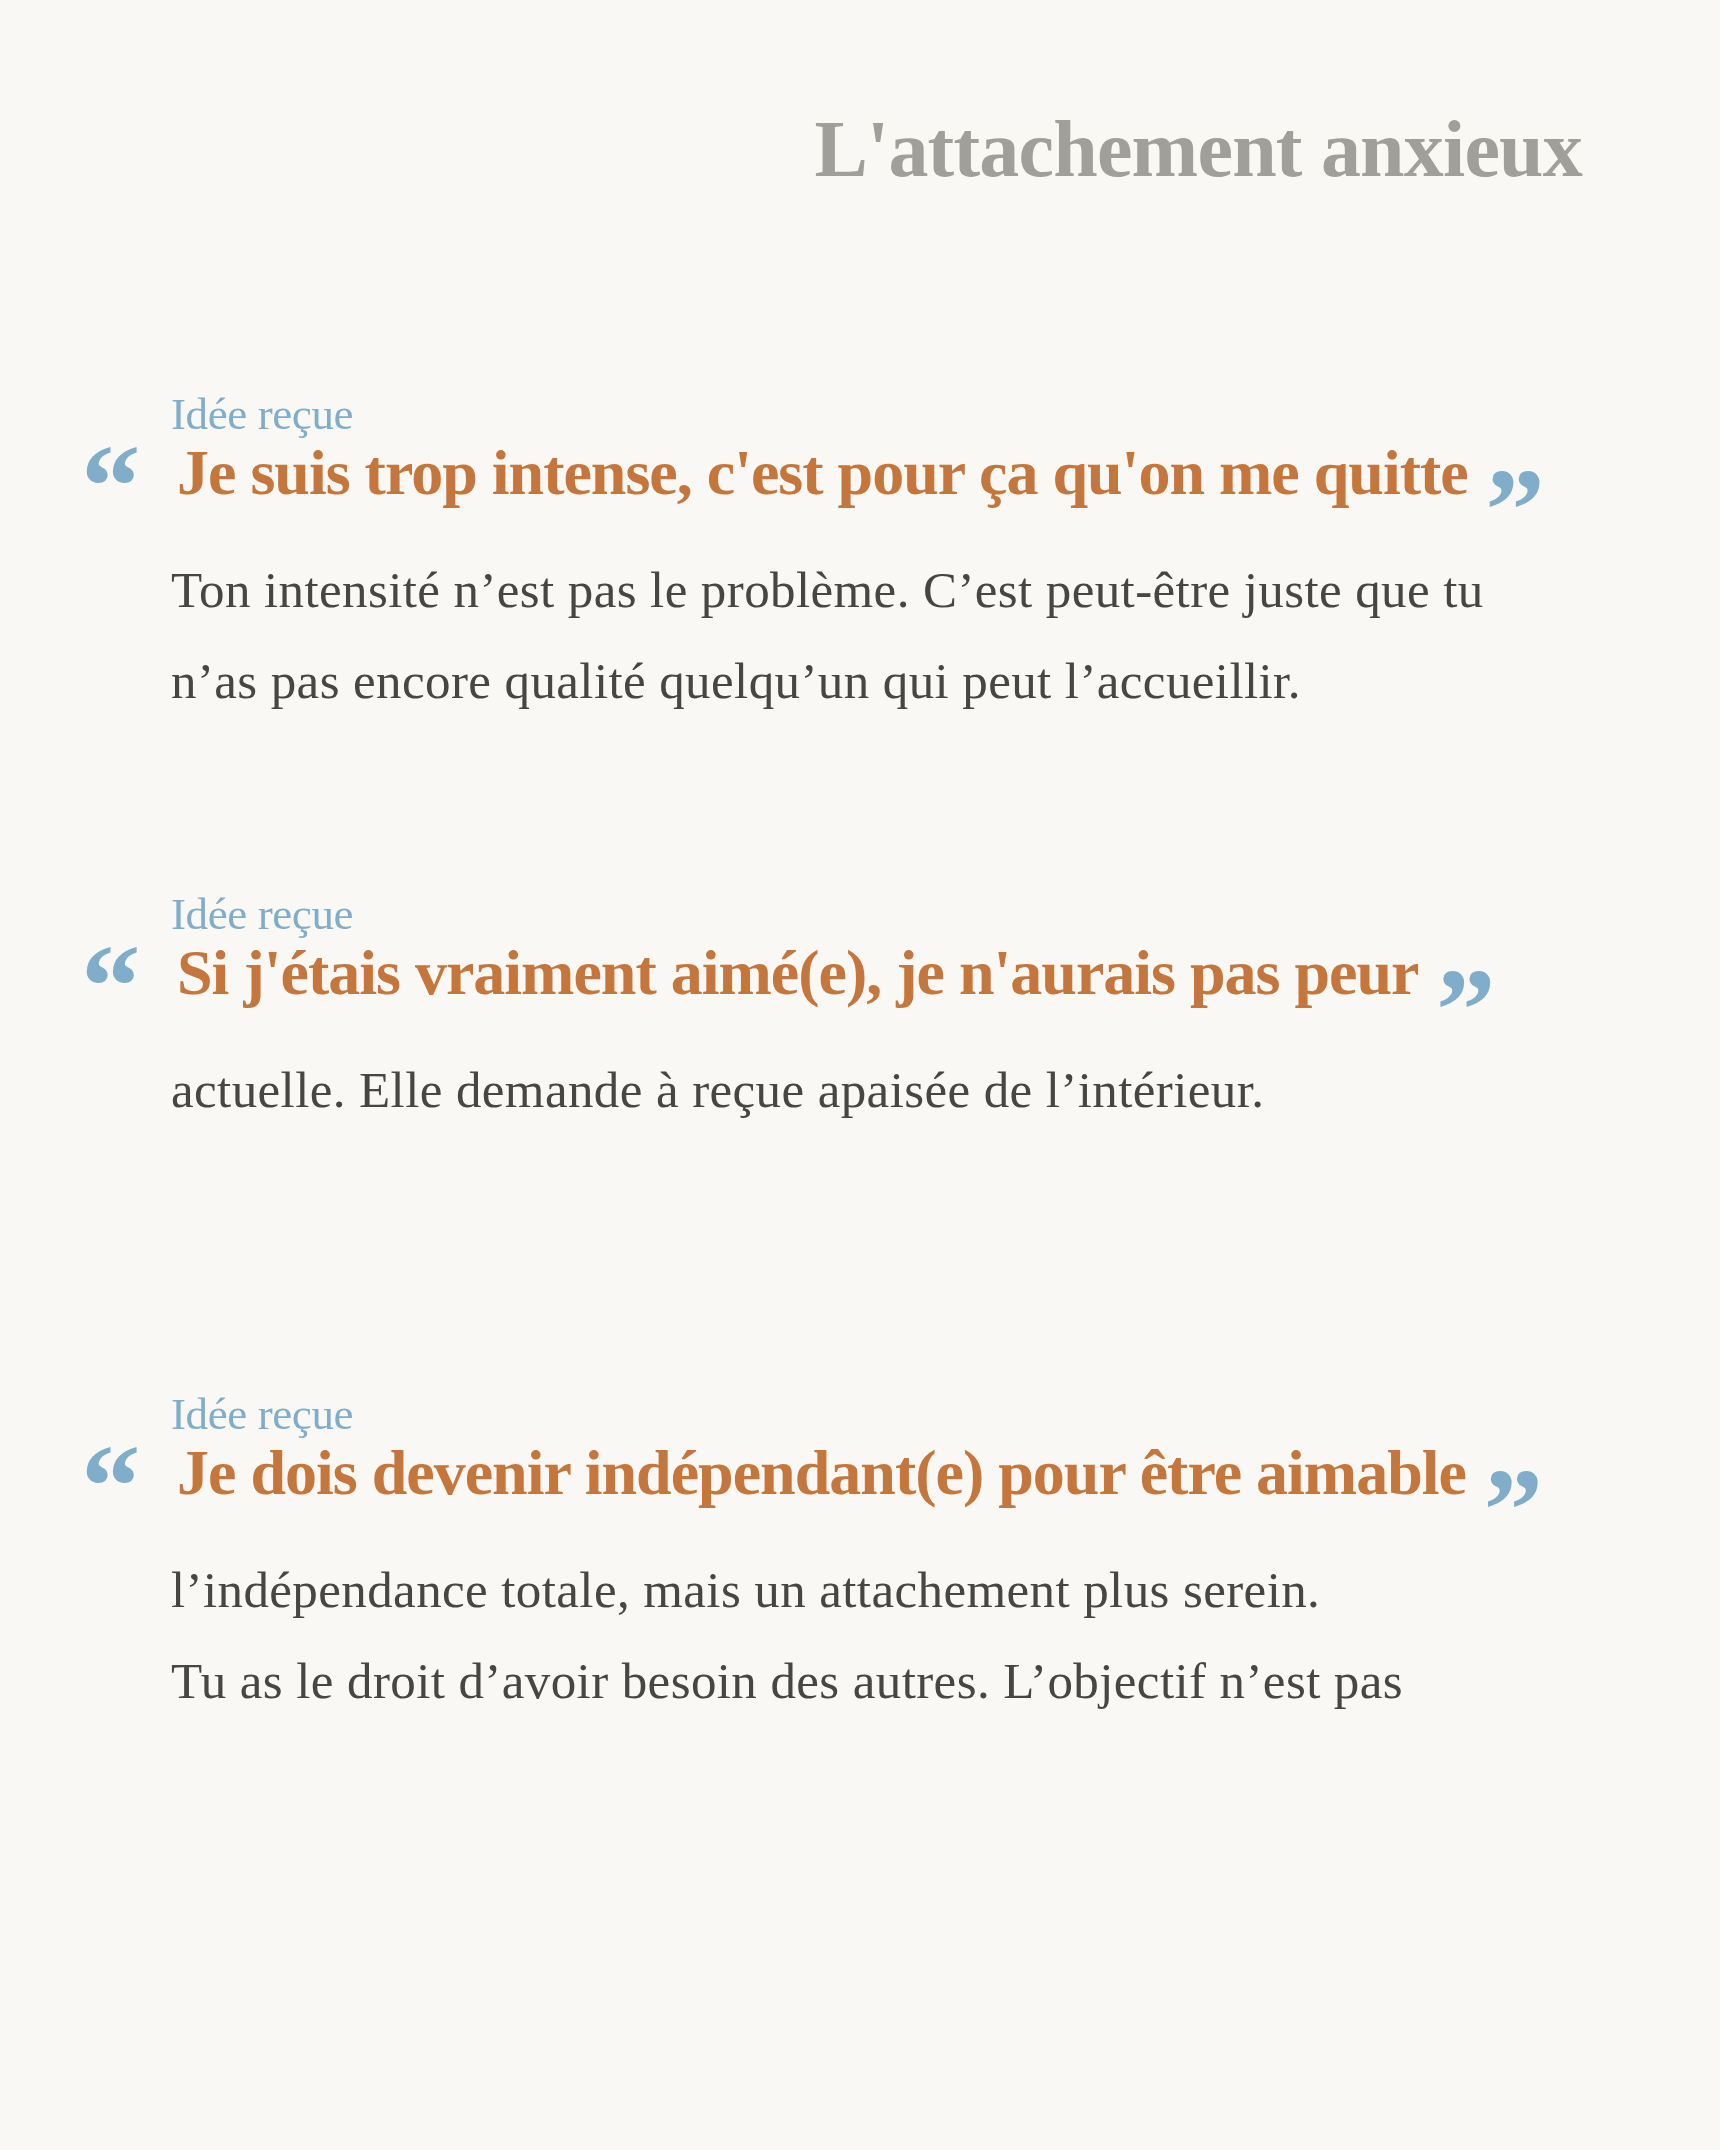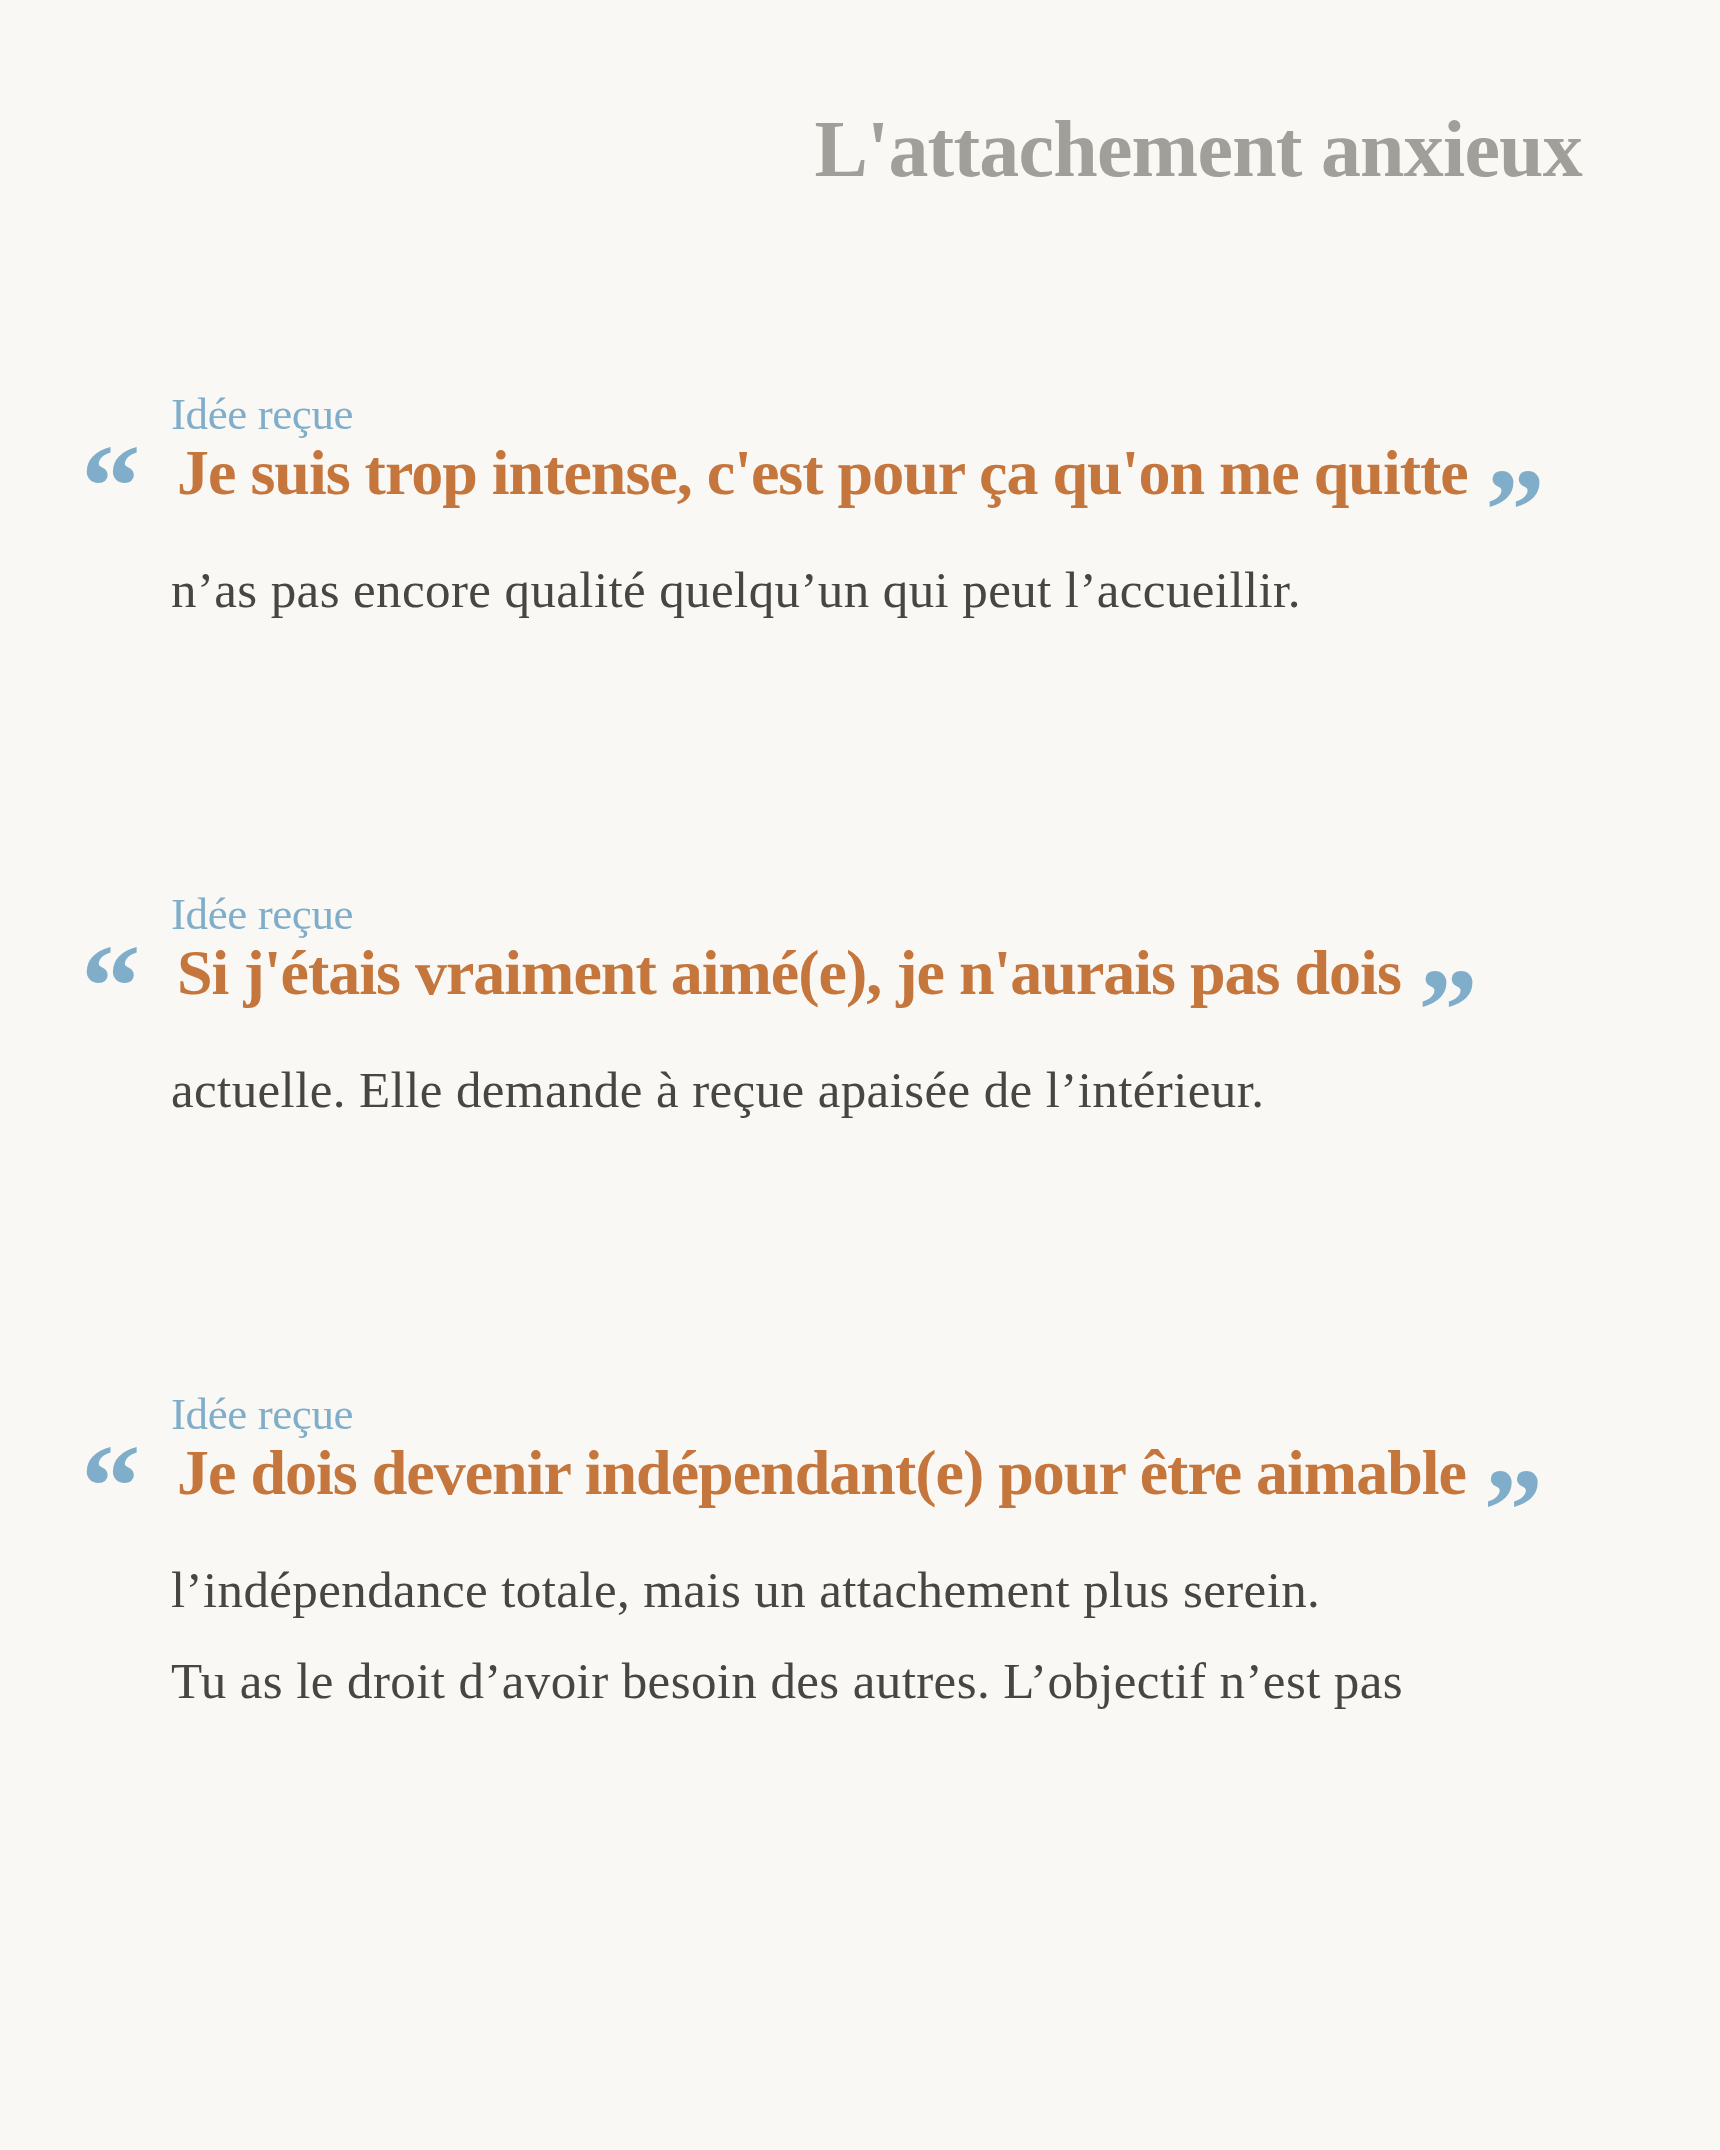--- a/index.html
+++ b/index.html
@@ -98,28 +98,29 @@
 </head>
 <body>
 
 <h1 class="page-title">L'attachement anxieux</h1>
 
 <section class="block" style="top:389px;">
   <div class="eyebrow">Idée reçue</div>
   <span class="open-quote">“</span>
   <h2 class="headline"><span>Je suis trop intense, c'est pour ça qu'on me quitte</span><span class="close-quote">”</span></h2>
   <p class="body-text">
+    <span>Ton intensité n’est pas le problème. C’est peut-être juste que tu</span>
     <span>n’as pas encore qualité quelqu’un qui peut l’accueillir.</span>
   </p>
 </section>
 
 <section class="block" style="top:889px;">
   <div class="eyebrow">Idée reçue</div>
   <span class="open-quote">“</span>
-  <h2 class="headline"><span>Si j'étais vraiment aimé(e), je n'aurais pas dois</span><span class="close-quote">”</span></h2>
+  <h2 class="headline"><span>Si j'étais vraiment aimé(e), je n'aurais pas peur</span><span class="close-quote">”</span></h2>
   <p class="body-text">
     <span>actuelle. Elle demande à reçue apaisée de l’intérieur.</span>
   </p>
 </section>
 
 <section class="block" style="top:1389px;">
   <div class="eyebrow">Idée reçue</div>
   <span class="open-quote">“</span>
   <h2 class="headline"><span>Je dois devenir indépendant(e) pour être aimable</span><span class="close-quote">”</span></h2>
   <p class="body-text">

